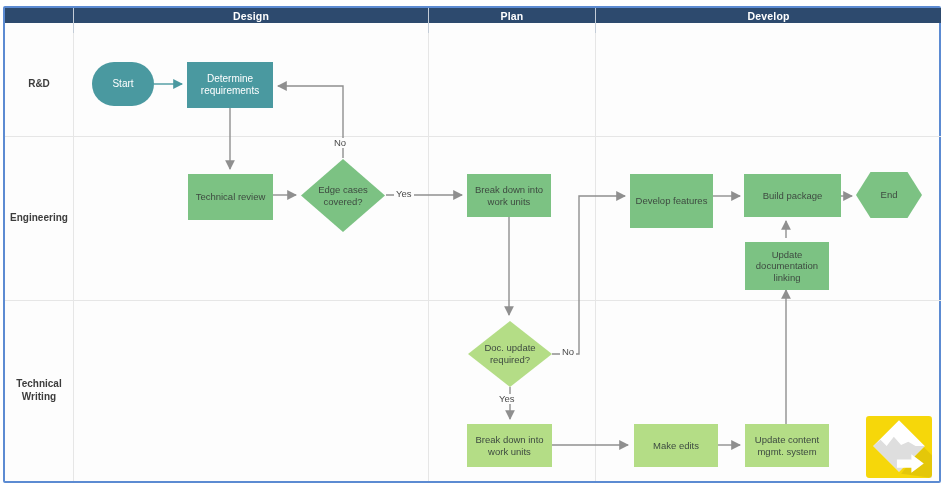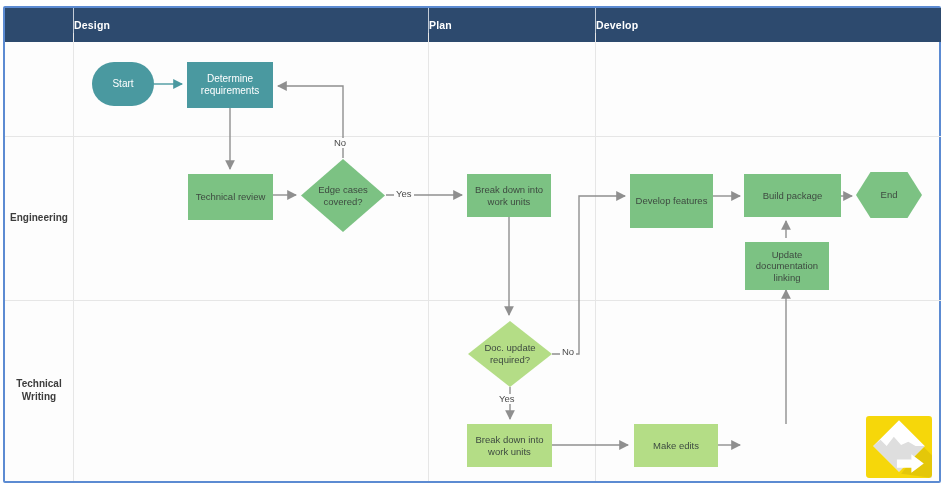--- a/index.html
+++ b/index.html
@@ -7,22 +7,22 @@
     position:relative; width:952px; height:490px;
     font-family:"Liberation Sans", sans-serif;
     background:#ffffff; overflow:hidden;
   }
   .frame {
     position:absolute; left:3px; top:6px; width:938px; height:477px;
     border:2.5px solid #5C8BD2; border-radius:2px; box-sizing:border-box;
     background:#fdfdfd;
   }
   .hcell {
-    position:absolute; top:8px; height:34px; background:#2D4A6E;
-    display:flex; align-items:center; justify-content:flex-start;
+    position:absolute; top:8px; height:15px; background:#2D4A6E;
+    display:flex; align-items:center; justify-content:center;
     color:#ffffff; font-weight:bold; font-size:10.5px; letter-spacing:.2px;
   }
   .hdiv { position:absolute; top:8px; height:25px; width:1px; background:#c3ccd7; }
   .vline { position:absolute; width:1px; background:#e6e6e6; top:33px; height:448px; }
   .hline { position:absolute; height:1px; background:#e6e6e6; left:5px; width:936px; }
   .lane-label {
     position:absolute; left:5px; width:68px; display:flex; align-items:center;
     justify-content:center; text-align:center; font-weight:bold; font-size:10px;
     color:#3c3c3c; line-height:1.25;
   }
@@ -64,20 +64,21 @@
   <div class="hdiv" style="left:73px;"></div>
   <div class="hdiv" style="left:428px;"></div>
   <div class="hdiv" style="left:595px;"></div>
 
   <div class="vline" style="left:73px;"></div>
   <div class="vline" style="left:428px;"></div>
   <div class="vline" style="left:595px;"></div>
   <div class="hline" style="top:136px;"></div>
   <div class="hline" style="top:300px;"></div>
 
+  <div class="lane-label" style="top:33px;height:103px;">R&amp;D</div>
   <div class="lane-label" style="top:136px;height:164px;">Engineering</div>
   <div class="lane-label" style="top:300px;height:181px;">Technical Writing</div>
 
   <svg class="wires" width="952" height="490">
     <defs>
       <marker id="ag" viewBox="0 0 10 10" refX="9" refY="5" markerWidth="7" markerHeight="7" orient="auto">
         <path d="M0,0 L10,5 L0,10 z" fill="#8F8F8F"></path>
       </marker>
       <marker id="at" viewBox="0 0 10 10" refX="9" refY="5" markerWidth="7" markerHeight="7" orient="auto">
         <path d="M0,0 L10,5 L0,10 z" fill="#4A99A0"></path>
@@ -130,20 +131,23 @@
   </div>
   <div class="node lgreen diamond" style="left:468px;top:321px;width:84px;height:66px;">
     <span>Doc. update required?</span>
   </div>
   <div class="node lgreen" style="left:467px;top:424px;width:85px;height:43px;">
     <span>Break down into work units</span>
   </div>
   <div class="node lgreen" style="left:634px;top:424px;width:84px;height:43px;">
     <span>Make edits</span>
   </div>
+  <div class="node lgreen" style="left:745px;top:424px;width:84px;height:43px;">
+    <span>Update content mgmt. system</span>
+  </div>
 
   <div class="elabel" style="left:332px;top:138px;">No</div>
   <div class="elabel" style="left:394px;top:189px;">Yes</div>
   <div class="elabel" style="left:560px;top:347px;">No</div>
   <div class="elabel" style="left:497px;top:394px;">Yes</div>
 
   <div class="logo">
     <svg width="66" height="62" viewBox="0 0 64 60">
       <rect x="0" y="0" width="64" height="60" rx="3" fill="#F6D70A"></rect>
       <polygon points="55,29 64,38 64,60 34,56" fill="#000000" opacity="0.07"></polygon>

